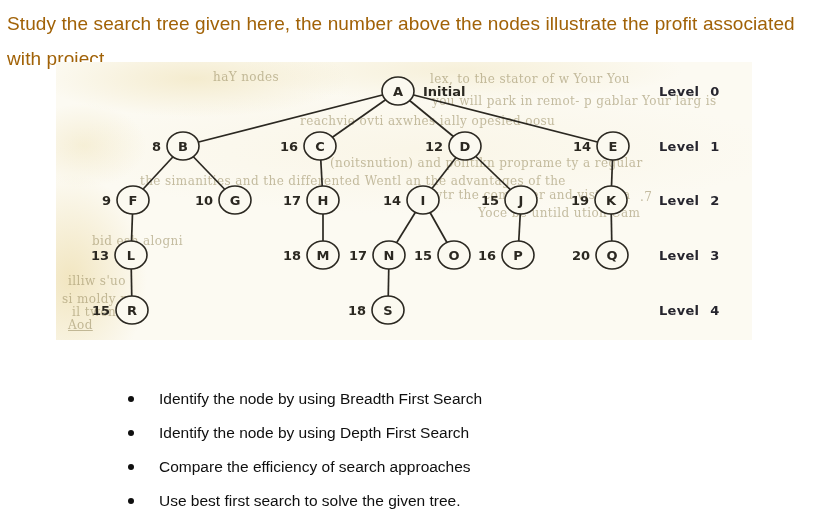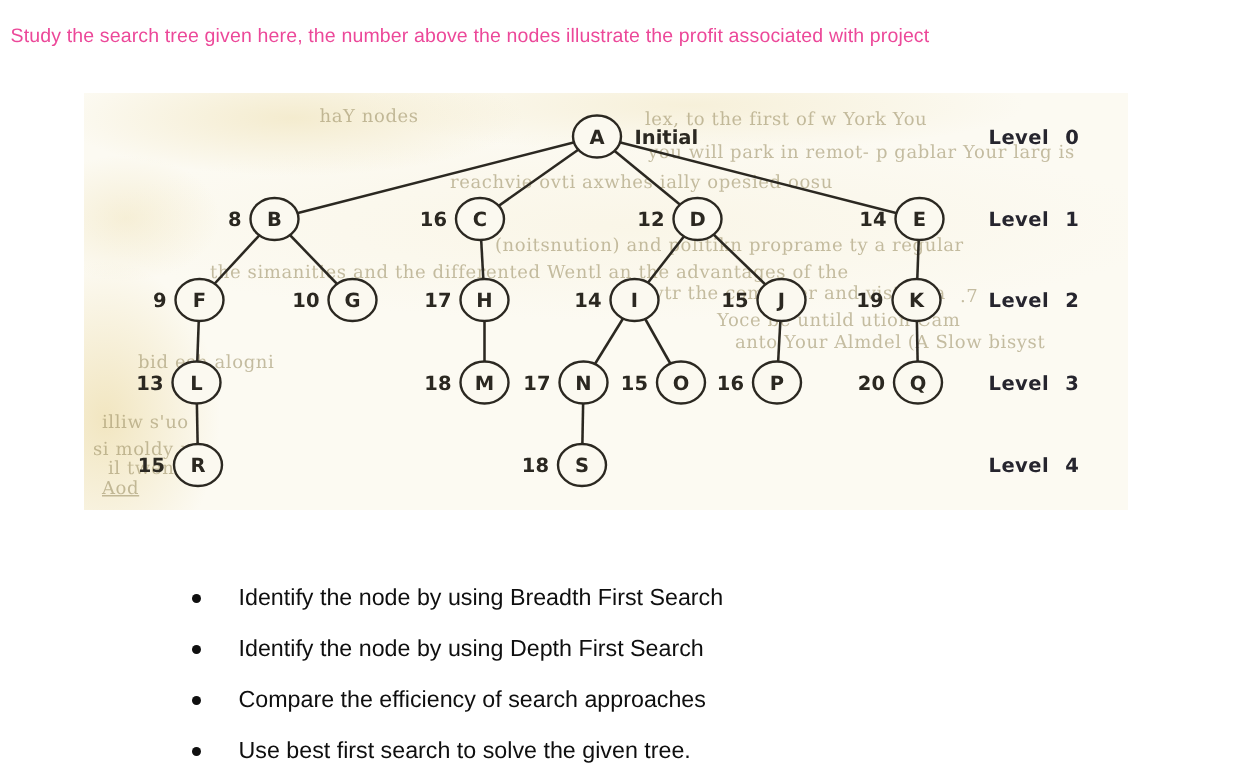--- a/index.html
+++ b/index.html
@@ -3,21 +3,21 @@
 <meta charset="utf-8">
 <style>
   html,body{margin:0;padding:0;}
   body{
     width:824px;height:515px;position:relative;overflow:hidden;
     background:#ffffff;
     font-family:"Liberation Sans", sans-serif;
   }
   .intro{
     position:absolute;left:7px;top:0;width:812px;
-    font-size:13px;line-height:35px;color:#ec4899;
+    font-size:19px;line-height:35px;color:#a16207;
     padding-top:6px;margin:0;letter-spacing:0.1px;
   }
   
   .scan{
     position:absolute;left:56px;top:62px;width:696px;height:278px;
     background:
       radial-gradient(ellipse 220px 55px at 20% 6%, rgba(240,228,188,.65), transparent 70%),
       radial-gradient(ellipse 320px 45px at 58% 3%, rgba(240,228,188,.45), transparent 70%),
       radial-gradient(ellipse 110px 150px at 2% 78%, rgba(238,223,176,.75), transparent 70%),
       radial-gradient(ellipse 90px 60px at 4% 30%, rgba(240,228,188,.5), transparent 70%),
@@ -47,29 +47,28 @@
   }
 </style>
 </head>
 <body>
 
 <p class="intro"><span>Study the search tree given here, the number above the nodes illustrate the profit associated with project</span><br></p>
 
 <div class="scan">
   <div class="bleed-layer" id="bleed-layer">
       <span class="bleed-line" style="left: 157px; top: 8px;">haY nodes</span>
-      <span class="bleed-line" style="left: 374px; top: 10px;">lex, to the first of w York You</span>
+      <span class="bleed-line" style="left: 374px; top: 10px;">lex, to the stator of w Your You</span>
       <span class="bleed-line" style="left: 376px; top: 32px;">you will park in remot- p gablar Your larg is</span>
       <span class="bleed-line" style="left: 244px; top: 52px;">reachvie ovti axwhes ially opesied oosu</span>
       <span class="bleed-line" style="left: 274px; top: 94px;">(noitsnution) and politikn proprame ty a regular</span>
       <span class="bleed-line" style="left: 84px; top: 112px; text-align: right;">the simanities and the differented Wentl an the advantages of the</span>
       <span class="bleed-line" style="left: 372px; top: 126px;">ovtr the computer and vist sela</span>
       <span class="bleed-line" style="left: 584px; top: 128px;">.7</span>
       <span class="bleed-line" style="left: 422px; top: 144px;">Yoce be untild ution Cam</span>
-      <span class="bleed-line" style="left: 434px; top: 159px;">anto Your Almdel (A Slow bisyst</span>
       <span class="bleed-line" style="left: 36px; top: 172px;">bid esh alogni</span>
       <span class="bleed-line" style="left: 12px; top: 212px;">illiw s'uo</span>
       <span class="bleed-line" style="left: 6px; top: 230px;">si moldy m</span>
       <span class="bleed-line" style="left: 16px; top: 243px;">il twenty</span>
       <span class="bleed-line" style="left: 12px; top: 256px; text-decoration: underline;">Aod</span>
     </div>
   <svg class="tree-svg" id="tree-svg" viewBox="56 62 696 278" width="696" height="278">
       <line x1="398" y1="91" x2="183" y2="146" stroke="#2b2821" stroke-width="1.7"></line>
       <line x1="398" y1="91" x2="320" y2="146" stroke="#2b2821" stroke-width="1.7"></line>
       <line x1="398" y1="91" x2="465" y2="146" stroke="#2b2821" stroke-width="1.7"></line>

